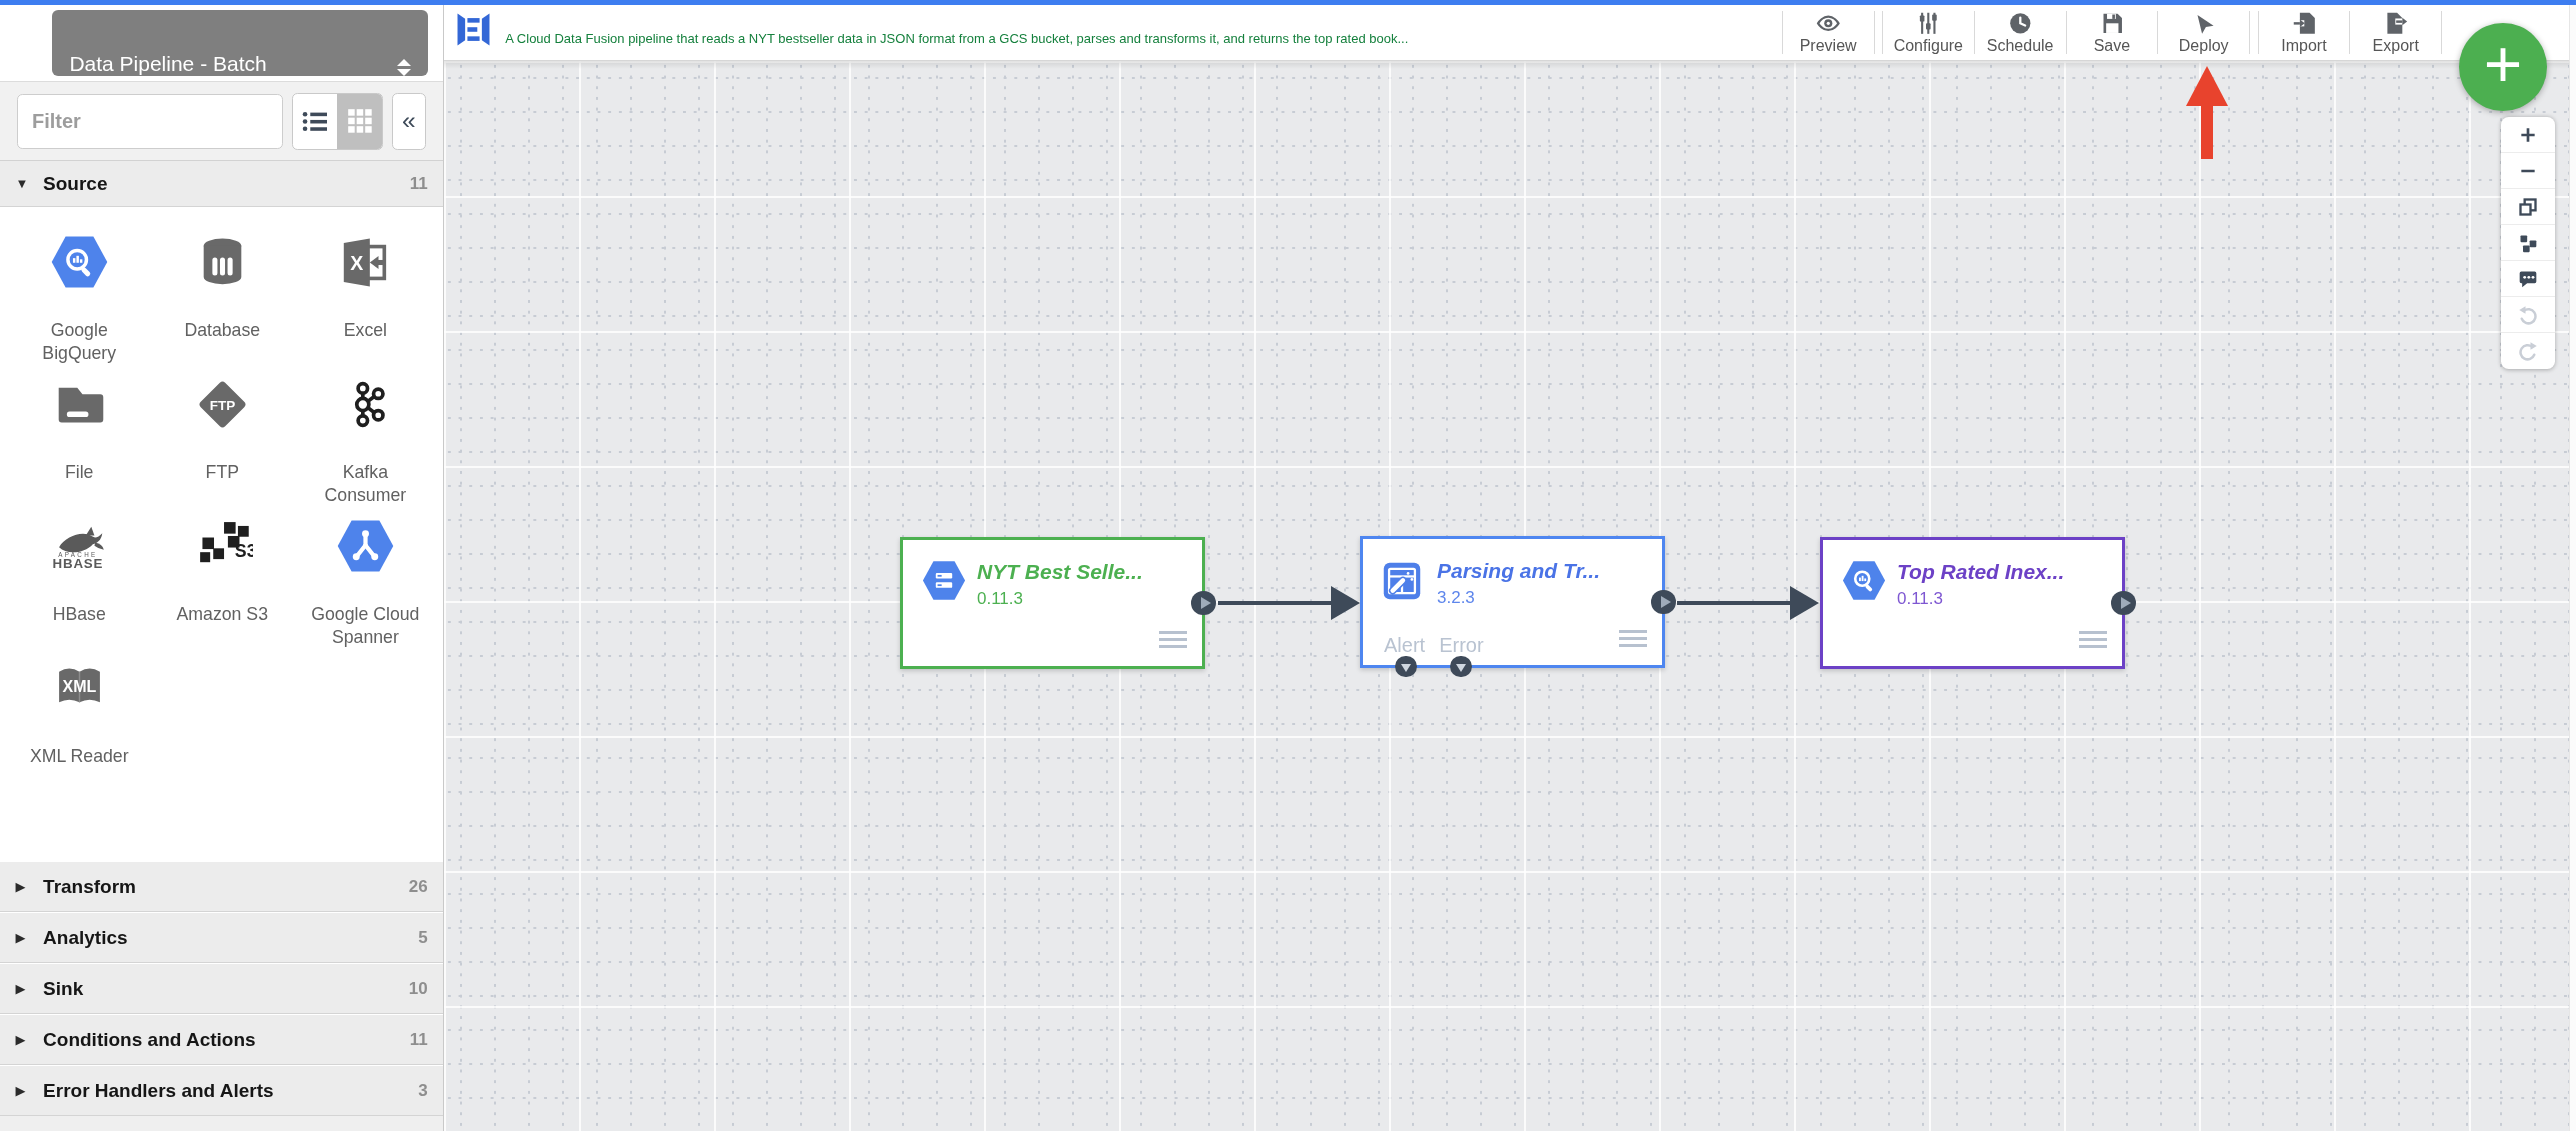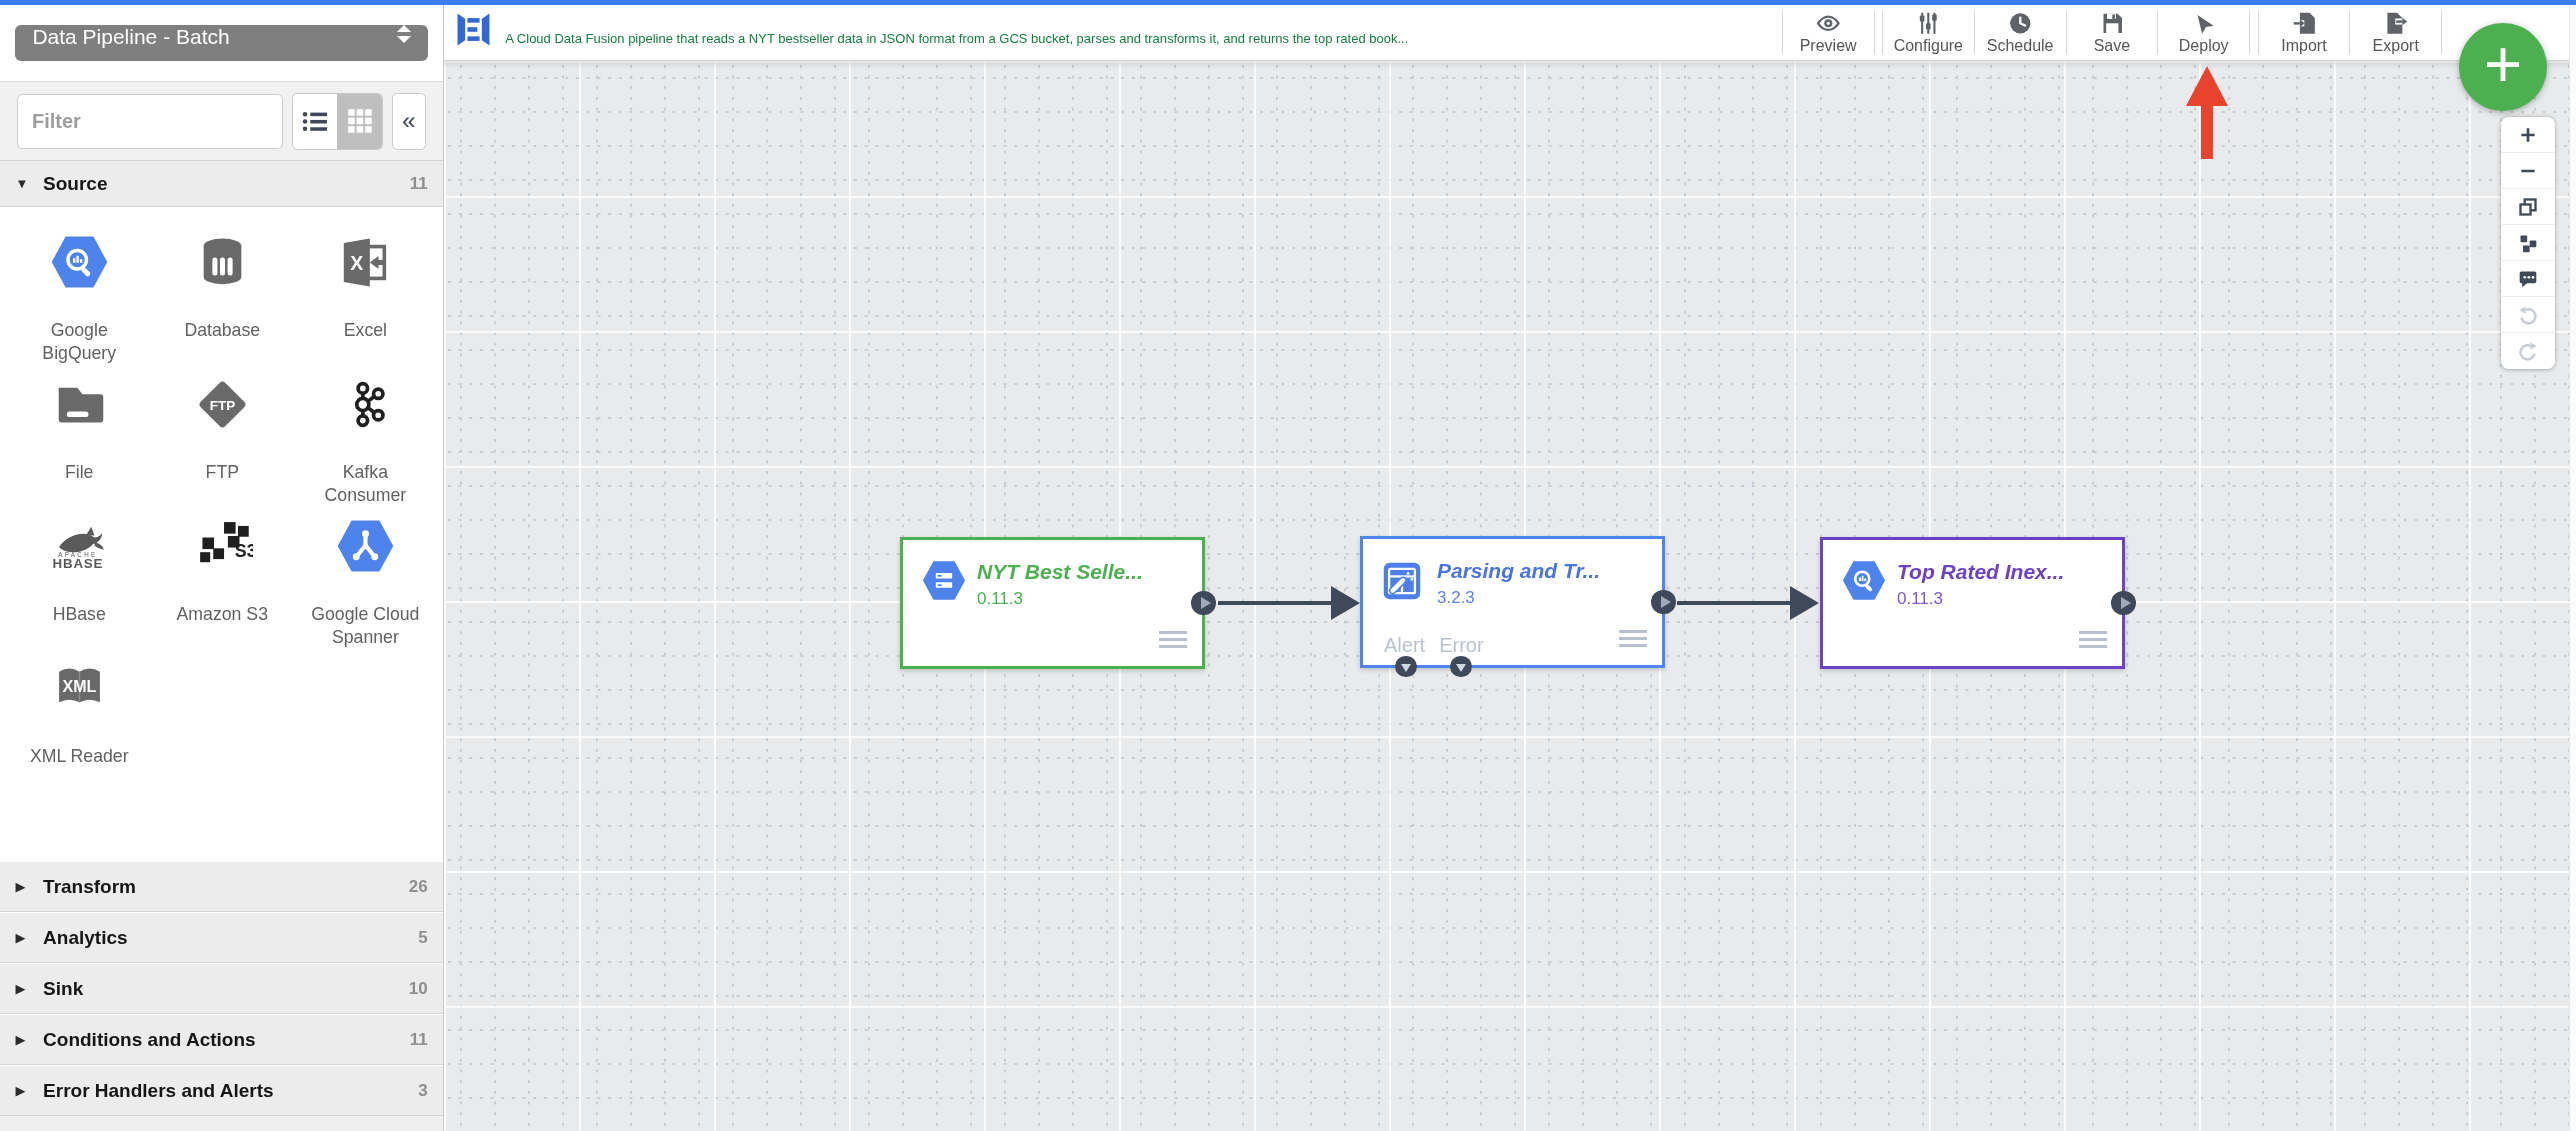--- a/index.html
+++ b/index.html
@@ -8,22 +8,22 @@
   .abs { position:absolute; }
 
   
   .topbar { position:absolute; left:0; top:0; width:2576px; height:5.4px;
     background:var(--topbar-blue,#3D7DF0); z-index:50; }
 
   
   .sidebar { position:absolute; left:0; top:5.4px; width:444px; height:1126px;
     background:#efefef; border-right:0.8px solid #c9c9c9; display:flex; flex-direction:column; z-index:20; }
   .sidebar-top { height:76px; background:#fff; display:flex; align-items:center; padding:0 15.4px; }
-  .pipeline-type { width:100%; height:36px; background:#7f7f7f; border-radius:6.1px; color:#fff;
-    font-size:21px; display:flex; align-items:flex-start; padding:0 17px; cursor:pointer; }
+  .pipeline-type { width:100%; height:66px; background:#7f7f7f; border-radius:6.1px; color:#fff;
+    font-size:21px; display:flex; align-items:flex-end; padding:0 17px; cursor:pointer;margin-left:37px; }
   .pipeline-type .spinner { margin-left:auto; display:flex; flex-direction:column; gap:3.8px; }
   .spinner i { width:0; height:0; border-left:7px solid transparent; border-right:7px solid transparent; display:block; }
   .spinner .up   { border-bottom:7.7px solid #fff; }
   .spinner .down { border-top:7.7px solid #fff; }
 
   .filter-row { height:80px; background:#f1f1f1; border-top:0.8px solid #dcdcdc; border-bottom:0.8px solid #d2d2d2;
     display:flex; align-items:center; padding:0 17px; }
   .filter-input { width:266px; height:55px; border:1.5px solid #cdcdcd; border-radius:5.4px; background:#fff;
     font-size:20px; padding:0 14px; color:#333; outline:none; font-family:inherit; }
   .filter-input::placeholder { color:#9d9d9d; font-weight:700; }

